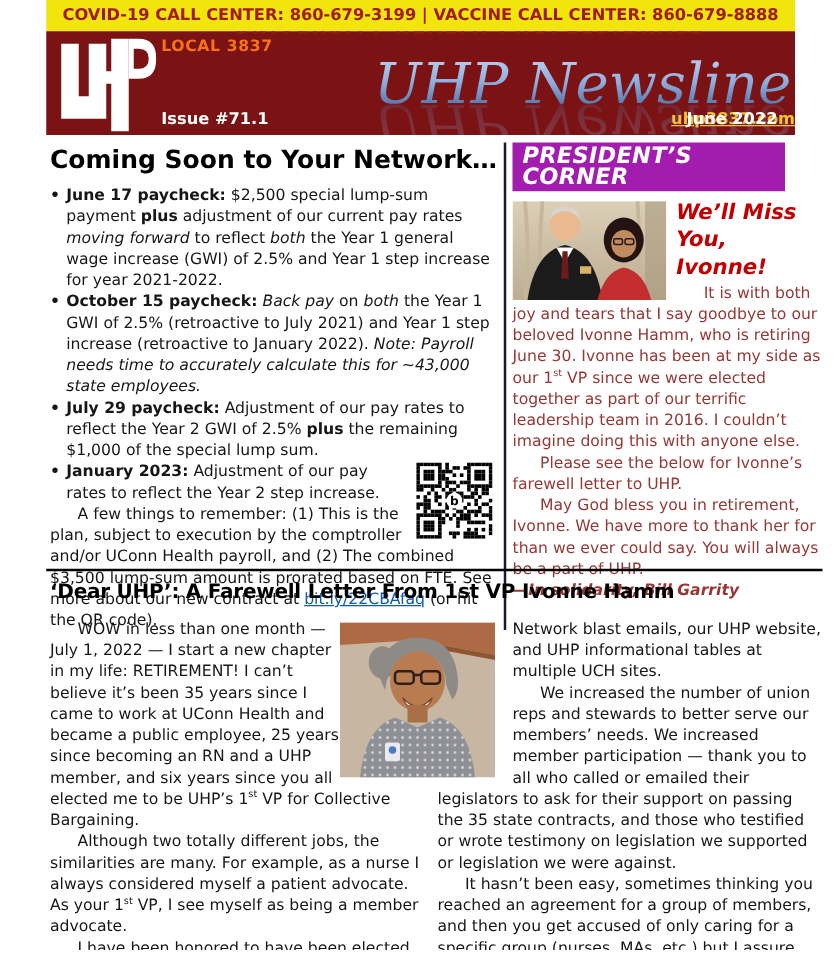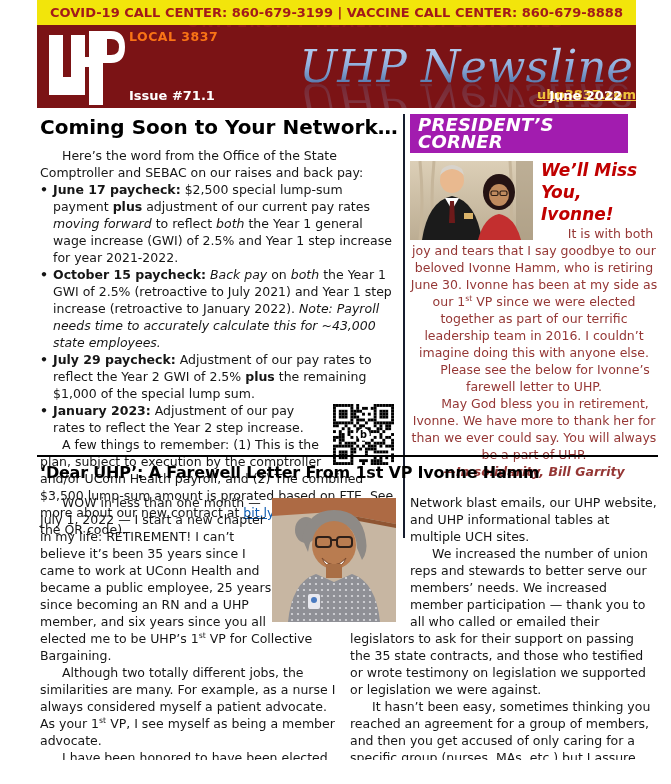--- a/index.html
+++ b/index.html
@@ -47,21 +47,21 @@
   .inline-link{color:#0B5AB0;text-decoration:underline;cursor:pointer;}
   sup{font-size:.62em;line-height:0;}
   .qr-float{float:right;width:61px;height:61px;margin:2px 4px 2px 6px;}
 
   
   .pc-bar{background:#a21caf;color:#fff;font-weight:bold;font-style:italic;font-size:18px;
           padding:2px 8px 3px 8px;width:202px;letter-spacing:.2px;}
   .pc-body{margin-top:6px;color:#953735;}
   .pc-photo{float:left;width:123px;height:79px;margin:2px 8px 2px 0;}
   .pc-sub{color:#C00000;font-weight:bold;font-style:italic;font-size:17px;line-height:22px;}
-  .pc-p{color:#953735;text-align:center;}
+  .pc-p{color:#953735;}
   .pc-sign{font-weight:bold;font-style:italic;}
 
   
   .section-rule{position:absolute;left:37px;top:455px;width:621px;height:2px;background:#000;}
   .farewell{position:absolute;left:40px;top:461px;width:618px;}
   h2.fw-h{margin:0 0 9px 0;font-size:16px;line-height:24px;letter-spacing:-.2px;color:#000;}
   .fw-cols{display:flex;}
   .fw-left{width:302px;}
   .fw-gap{width:8px;flex:none;}
   .fw-right{flex:1;}
@@ -102,21 +102,20 @@
     <div class="site-link">
       <a>uhp3837.com</a>
     </div>
     <span class="date">June 2022</span>
   </div>
 
   <div class="main-top">
 
     <div class="col-left body-txt">
       <h1 class="paycheck-h">Coming Soon to Your Network…</h1>
-      <p class="indent">Here’s the word from the Office of the State Comptroller and SEBAC on our raises and back pay:</p>
 
       <div>
         <div class="bullet">
           <span class="dot">•</span>
           <div class="btext"><span class="rb">June 17 paycheck:</span><span> $2,500 special lump-sum payment </span><span class="rb">plus</span><span> adjustment of our current pay rates </span><span class="ri">moving forward</span><span> to reflect </span><span class="ri">both</span><span> the Year 1 general wage increase (GWI) of 2.5% and Year 1 step increase for year 2021-2022.</span></div>
         </div>
         <div class="bullet">
           <span class="dot">•</span>
           <div class="btext"><span class="rb">October 15 paycheck:</span><span> </span><span class="ri">Back pay</span><span> on </span><span class="ri">both</span><span> the Year 1 GWI of 2.5% (retroactive to July 2021) and Year 1 step increase (retroactive to January 2022). </span><span class="ri">Note: Payroll needs time to accurately calculate this for ~43,000 state employees.</span></div>
         </div>

